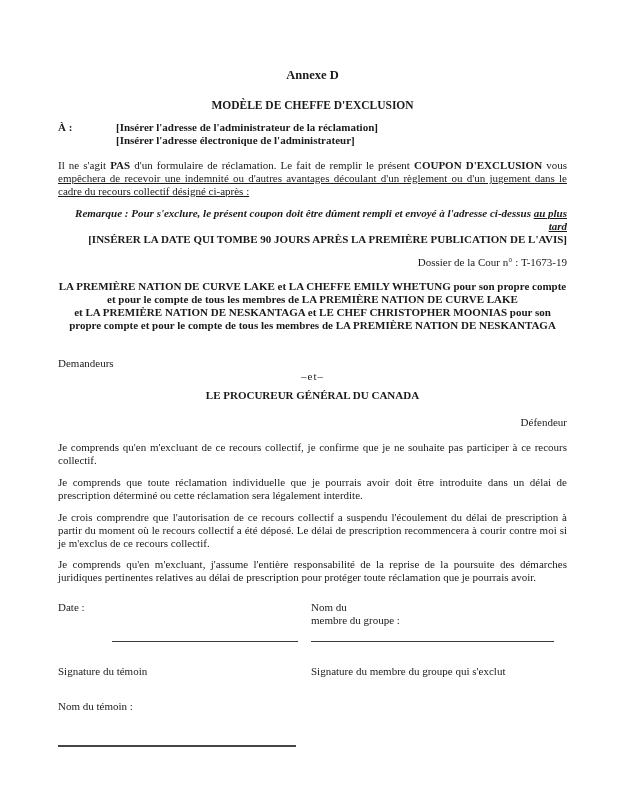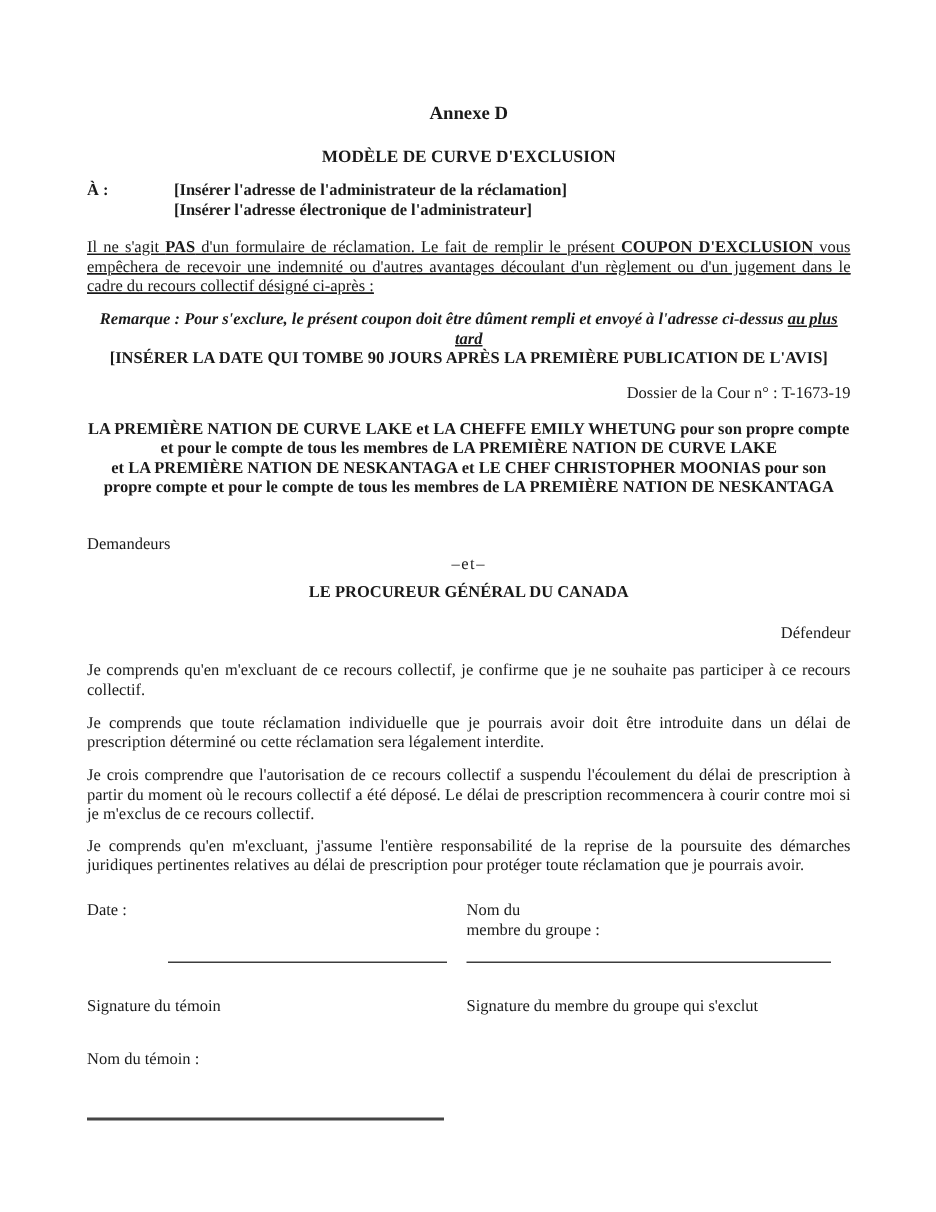--- a/index.html
+++ b/index.html
@@ -22,22 +22,22 @@
   .u      { text-decoration:underline; }
 
   .h1 { font-size:12.5px; font-weight:bold; text-align:center; margin-bottom:17px; }
   .h2 { font-size:11.5px; font-weight:bold; text-align:center; margin-bottom:9px; }
 
   .addr { display:flex; margin-bottom:12px; font-weight:bold; }
   .addr-label { width:42px; flex:0 0 42px; }
   .addr-lines > div { line-height:13px;padding-left:16px; }
 
   .para { text-align:justify; margin-bottom:9px; }
-  .intro { margin-bottom:9px;text-decoration:underline; }
-  .remark { text-align:center; margin-bottom:10px; }
+  .intro { margin-bottom:9px; }
+  .remark { text-align:right; margin-bottom:10px; }
 
   .court-file { text-align:right; margin-bottom:11px; }
 
   .parties { font-weight:bold; text-align:center; margin-bottom:25px; }
   .parties > div { line-height:13px; }
 
   .role { text-align:right; }
   .sep { text-align:center; margin-top:0; letter-spacing:1px; }
   .defendant { font-weight:bold; text-align:center; margin-top:6px; margin-bottom:14px; }
   .role-def { text-align:right; margin-bottom:11px; }
@@ -57,21 +57,21 @@
   .line-bottom{ width:238px; height:34px; border-bottom:2px solid #454545; }
   .r3 { margin-top:23px; }
   .r4 { margin-top:22px; }
 </style>
 </head>
 <body>
 
 <div class="page">
 
   <div class="h1">Annexe D</div>
-  <div class="h2">MODÈLE DE CURVE D'EXCLUSION</div>
+  <div class="h2">MODÈLE DE CHEFFE D'EXCLUSION</div>
 
   <div class="addr">
     <div class="addr-label">À :</div>
     <div class="addr-lines">
       <div>[Insérer l'adresse de l'administrateur de la réclamation]</div>
       <div>[Insérer l'adresse électronique de l'administrateur]</div>
     </div>
   </div>
 
   <p class="para intro"><span>Il ne s'agit </span><span class="bold">PAS</span><span> d'un formulaire de réclamation. Le fait de remplir le présent </span><span class="bold">COUPON D'EXCLUSION</span><span> vous </span><span class="u">empêchera de recevoir une indemnité ou d'autres avantages découlant d'un règlement ou d'un jugement dans le cadre du recours collectif désigné ci-après :</span></p>

